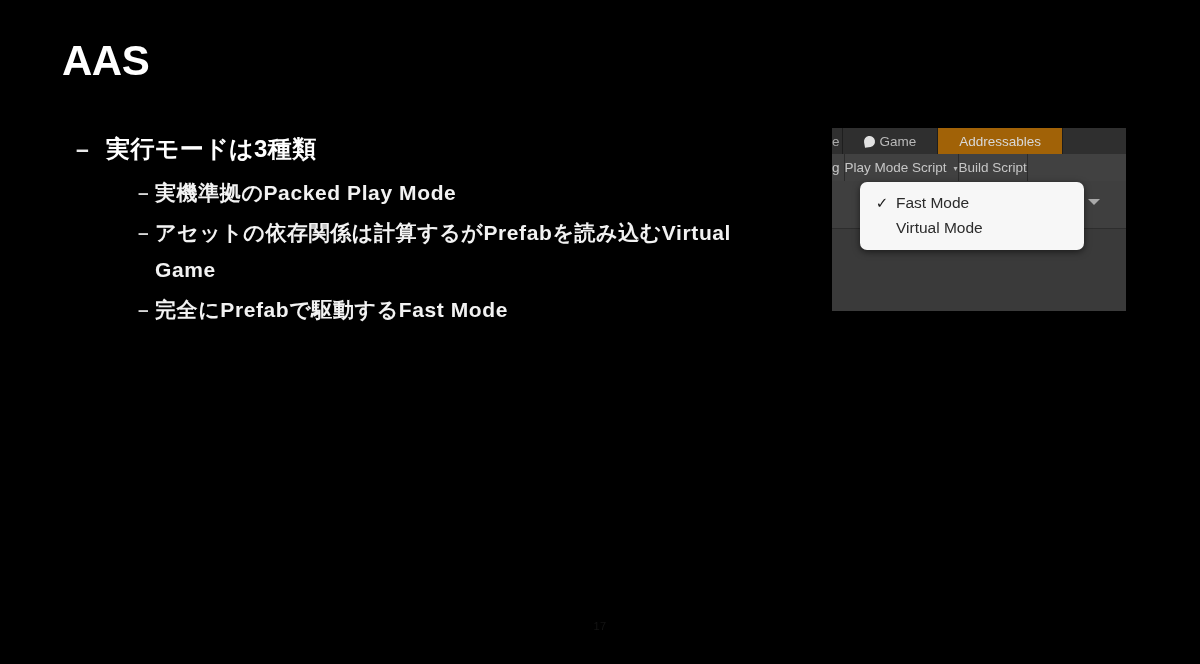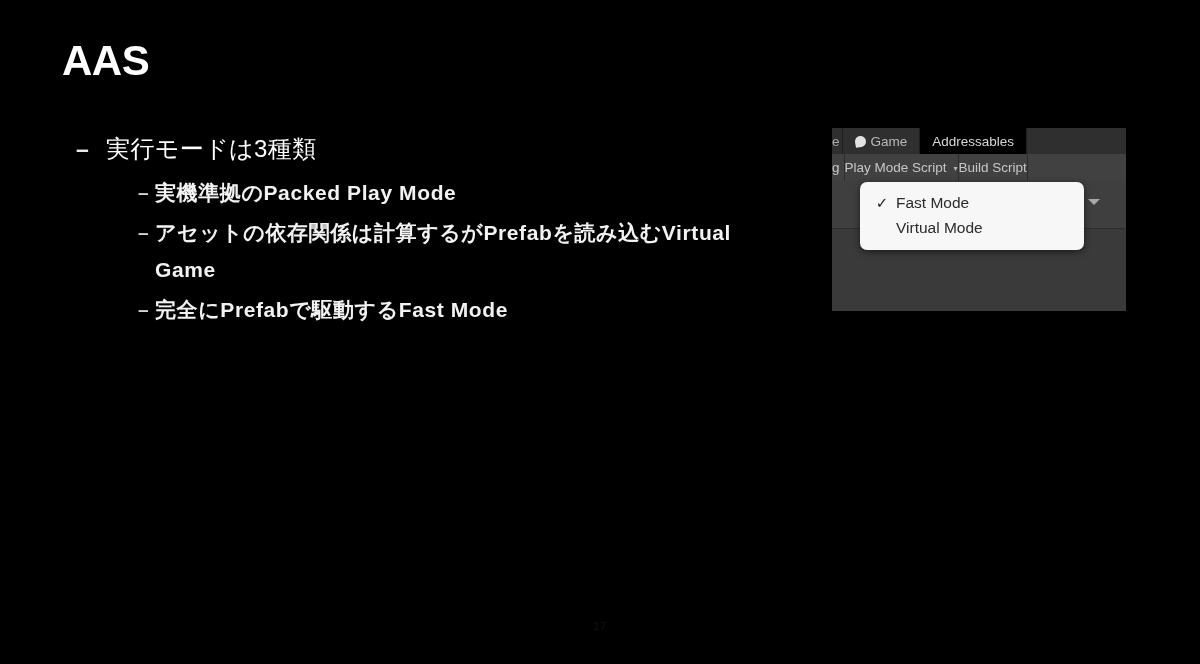--- a/index.html
+++ b/index.html
@@ -58,21 +58,21 @@
     font-size: 23px;
     font-weight: 700;
     color: #e8e8e8;
     line-height: 34px;
     text-align: left;
     padding-left: 14px;
     box-sizing: border-box;
   }
   .bullet-l1 .text {
     font-size: 24px;
-    font-weight: 400;
+    font-weight: 700;
     color: #ffffff;
     line-height: 34px;
     letter-spacing: 0.4px;
   }
 
   .sublist {
     margin-top: 6px;
   }
   .bullet-l2 {
     display: flex;
@@ -118,34 +118,34 @@
     width: 100%;
     height: 26px;
     background: #2f2f2f;
     display: flex;
     align-items: stretch;
   }
   .unity-tab {
     display: flex;
     align-items: center;
     gap: 5px;
-    padding: 0 12px;
+    padding: 0 21px;
     font-size: 13.5px;
     color: #b9b9b9;
     border-right: 1px solid #1e1e1e;
     white-space: nowrap;
   }
   .unity-tab.clipped {
     padding: 0 2px 0 0;
     color: #a8a8a8;
     overflow: hidden;
     max-width: 12px;
   }
   .unity-tab.active {
-    background: #000000;
+    background: #a16207;
     color: #d8d8d8;
   }
   .game-icon {
     display: inline-block;
     width: 11px;
     height: 11px;
     background: #e2e2e2;
     border-radius: 50% 50% 50% 0;
     transform: rotate(-10deg);
     flex: 0 0 auto;

